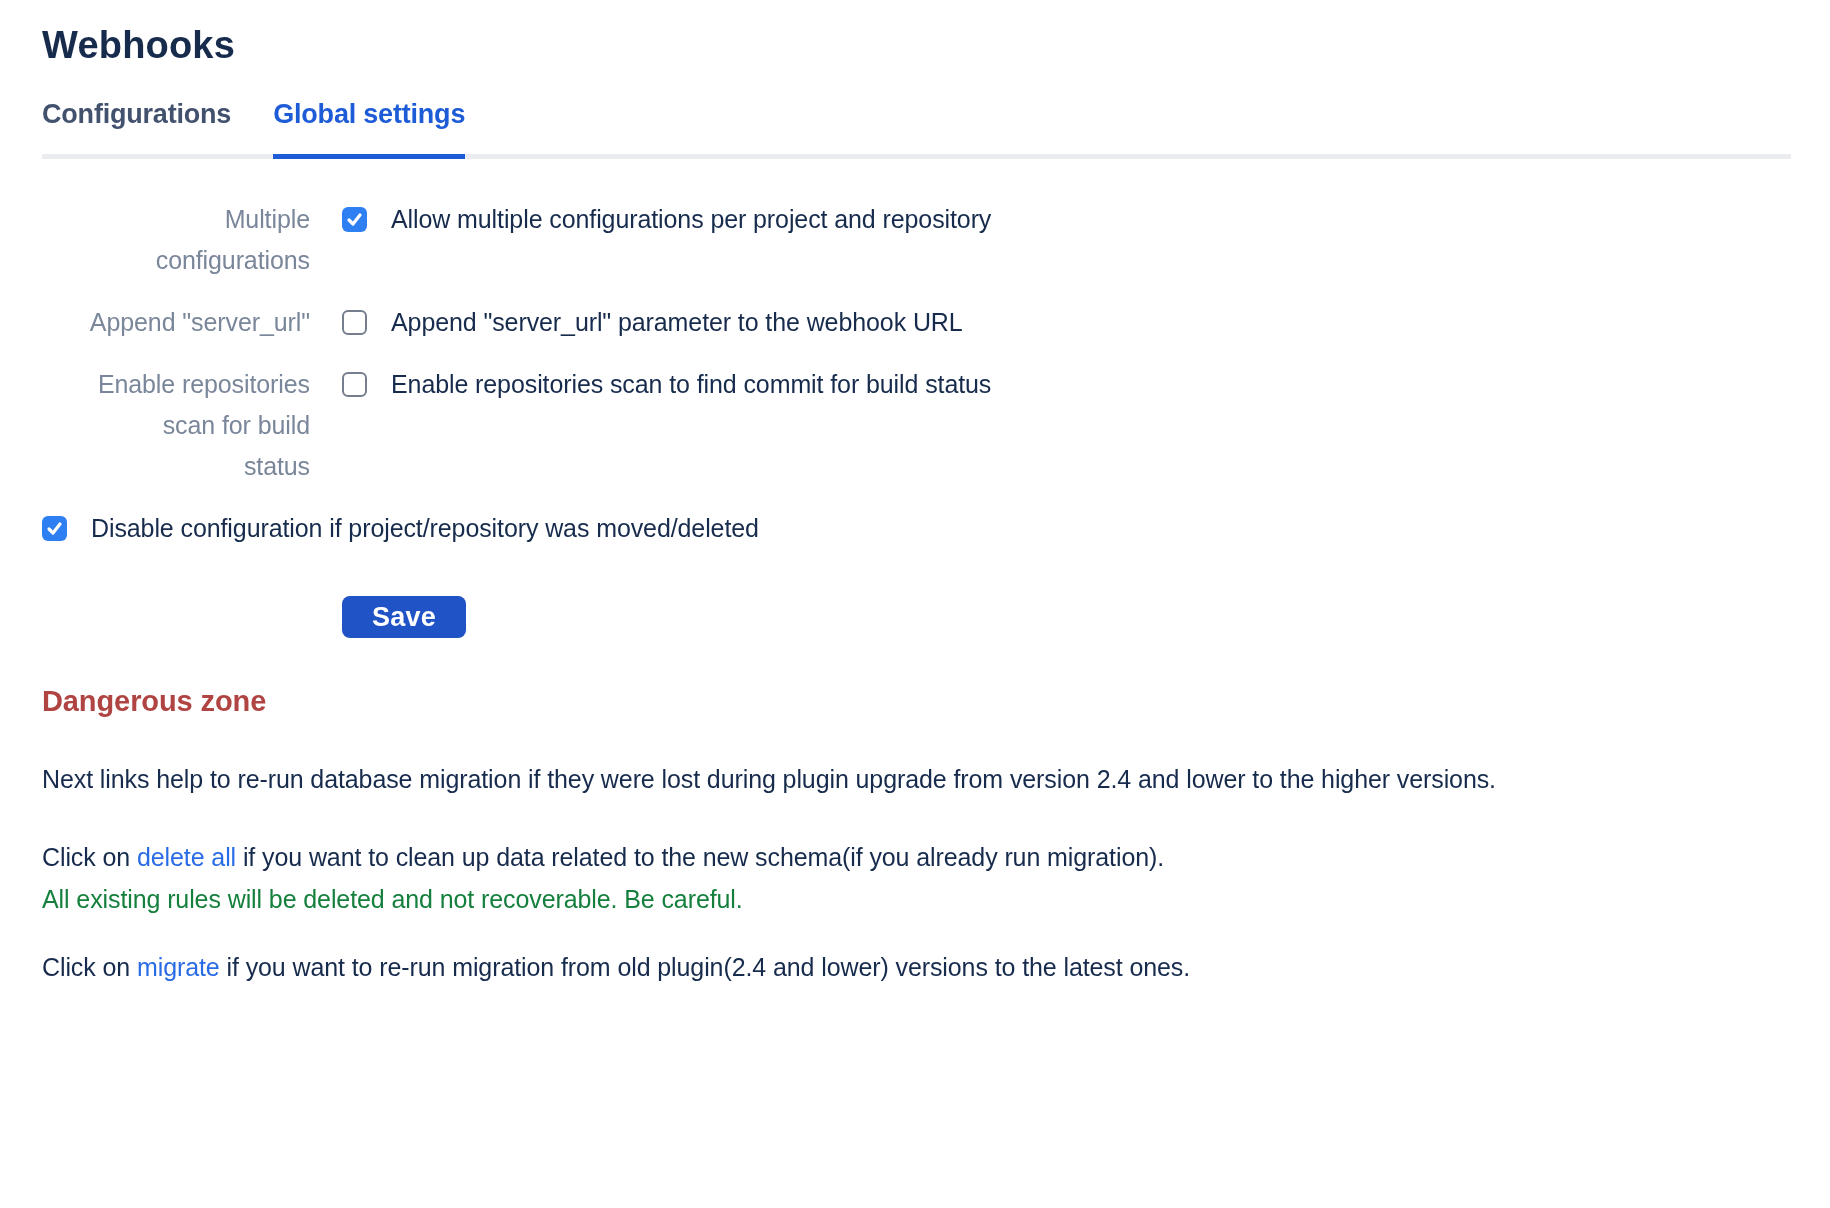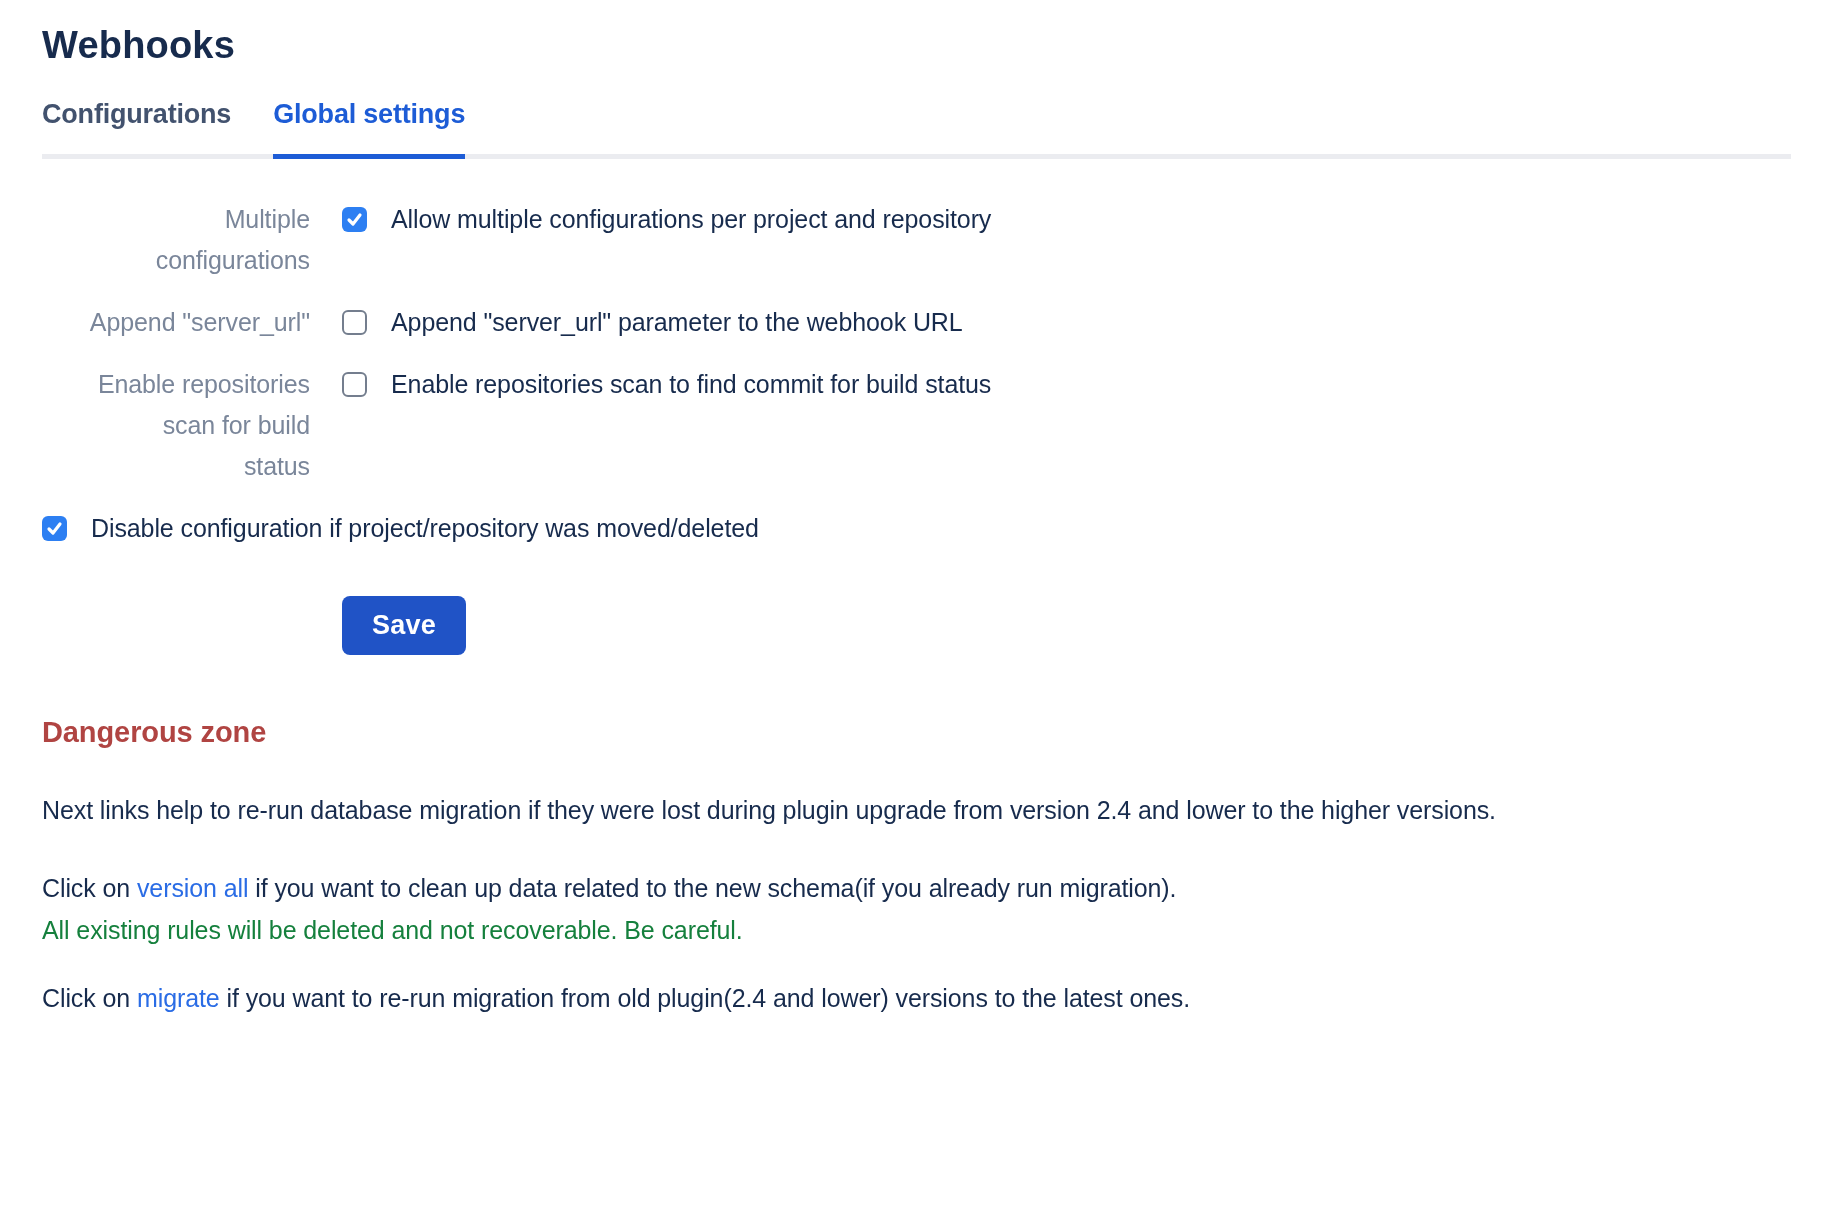--- a/index.html
+++ b/index.html
@@ -83,35 +83,35 @@
   }
   .checkbox.checked .check { display: block; }
   .row-desc {
     margin-left: 24px;
     color: #172B4D;
     cursor: pointer;
   }
   .save-btn {
     display: inline-block;
     margin: 26px 0 0 300px;
-    height: 59px;
+    height: 42px;
     padding: 0 30px;
     background: #2053C6;
     border: none;
     border-radius: 8px;
     color: #ffffff;
     font-family: inherit;
     font-size: 27px;
     font-weight: 600;
     letter-spacing: 0.2px;
     cursor: pointer;
   }
   
   .danger {
-    margin-top: 56px;
+    margin-top: 42px;
     font-size: 25px;
     line-height: 42px;
     letter-spacing: -0.1px;
   }
   .danger-heading {
     font-size: 29px;
     font-weight: 700;
     color: #B04442;
     margin: 0 0 36px 0;
   }
@@ -188,21 +188,21 @@
     </div>
 
     <button class="save-btn">Save</button>
   </div>
 
   <div class="danger">
     <h2 class="danger-heading">Dangerous zone</h2>
 
     <p>Next links help to re-run database migration if they were lost during plugin upgrade from version 2.4 and lower to the higher versions.</p>
 
-    <p class="tight"><span>Click on </span><a class="inline-link">version all</a><span> if you want to clean up data related to the new schema(if you already run migration).</span>
+    <p class="tight"><span>Click on </span><a class="inline-link">delete all</a><span> if you want to clean up data related to the new schema(if you already run migration).</span>
       <span class="danger-warning" style="display:block">All existing rules will be deleted and not recoverable. Be careful.</span>
     </p>
 
     <p><span>Click on </span><a class="inline-link">migrate</a><span> if you want to re-run migration from old plugin(2.4 and lower) versions to the latest ones.</span>
     </p>
   </div>
 
 </div>
 
 </body></html>

